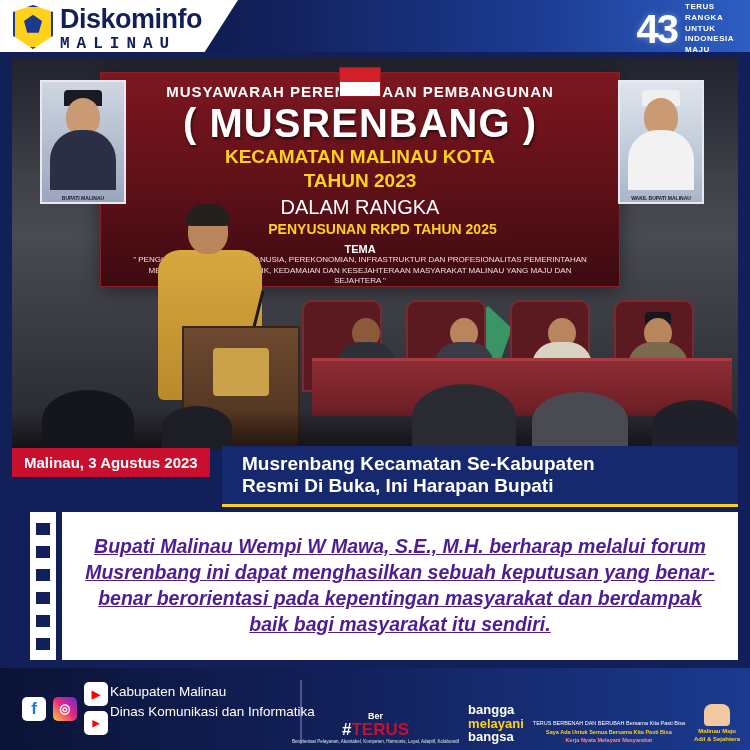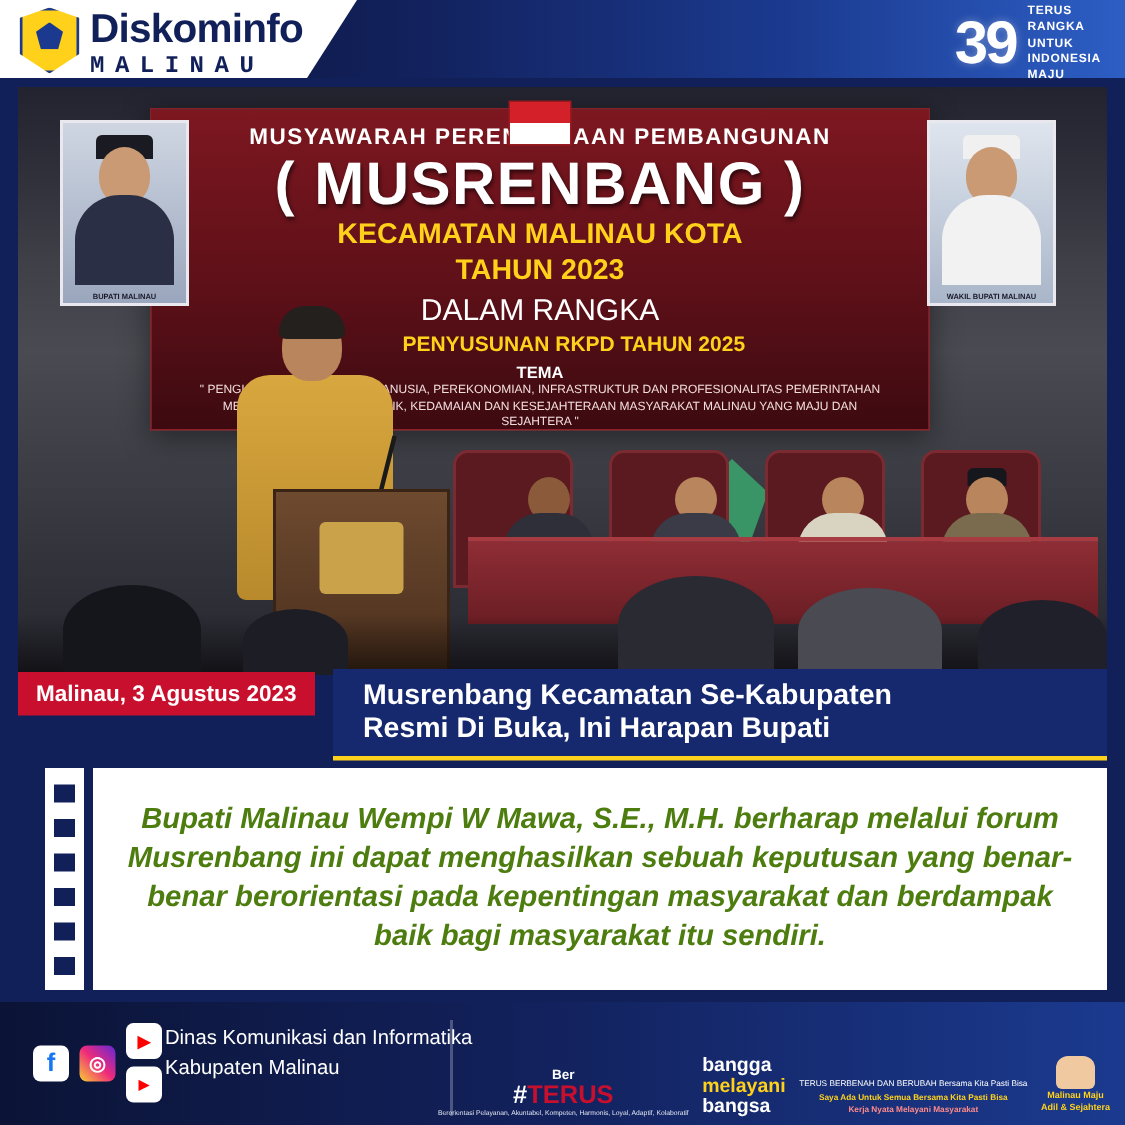--- a/index.html
+++ b/index.html
@@ -243,22 +243,22 @@
 
   
   .body-box {
     position: absolute; left: 62px; top: 512px;
     width: 676px; height: 148px;
     background: #ffffff;
     display: flex; align-items: center; justify-content: center;
     padding: 6px 22px;
   }
   .body-text {
-    font-size: 19.5px; font-weight: bold; color: #4d7c0f;
-    line-height: 1.33; text-align: center; font-style: italic;
+    font-size: 19.5px; font-weight: bold; color: #4c1d95;
+    line-height: 1.33; text-align: center; font-style: italic; text-decoration: underline;
   }
   .filmstrip {
     position: absolute; left: 30px; top: 512px;
     width: 26px; height: 148px;
     background: #ffffff;
     display: flex; flex-direction: column; align-items: center;
     justify-content: space-around; padding: 5px 0;
   }
   .filmstrip span {
     display: block; width: 14px; height: 12px;
@@ -329,21 +329,21 @@
   <div class="topbar">
     <div class="topbar-white"></div>
     <div class="logo-wrap">
       <div class="logo-shield"></div>
     </div>
     <div class="brand">
       <div class="brand-main">Diskominfo</div>
       <div class="brand-sub">MALINAU</div>
     </div>
     <div class="anniv">
-      <div class="anniv-num">39</div>
+      <div class="anniv-num">43</div>
       <div class="anniv-lines">
         <div>TERUS</div>
         <div>RANGKA</div>
         <div>UNTUK</div>
         <div>INDONESIA</div>
         <div>MAJU</div>
       </div>
     </div>
   </div>
 
@@ -440,22 +440,22 @@
   <div class="footer">
     <div class="social">
       <div class="sicon fb">f</div>
       <div class="sicon ig">◎</div>
       <div class="social-col">
         <div class="sicon yt">▶</div>
         <div class="sicon yt2">▶</div>
       </div>
     </div>
     <div class="dept">
+      <div>Kabupaten Malinau</div>
       <div>Dinas Komunikasi dan Informatika</div>
-      <div>Kabupaten Malinau</div>
     </div>
     <div class="sep-line"></div>
     <div class="logos">
       <div class="akhlak">
         <div class="ber">Ber</div>
         <div class="main"><span class="hash">#</span><span>TERUS</span></div>
         <div class="sub">Berorientasi Pelayanan, Akuntabel, Kompeten, Harmonis, Loyal, Adaptif, Kolaboratif</div>
       </div>
       <div class="bangga">
         <div>bangga</div>

